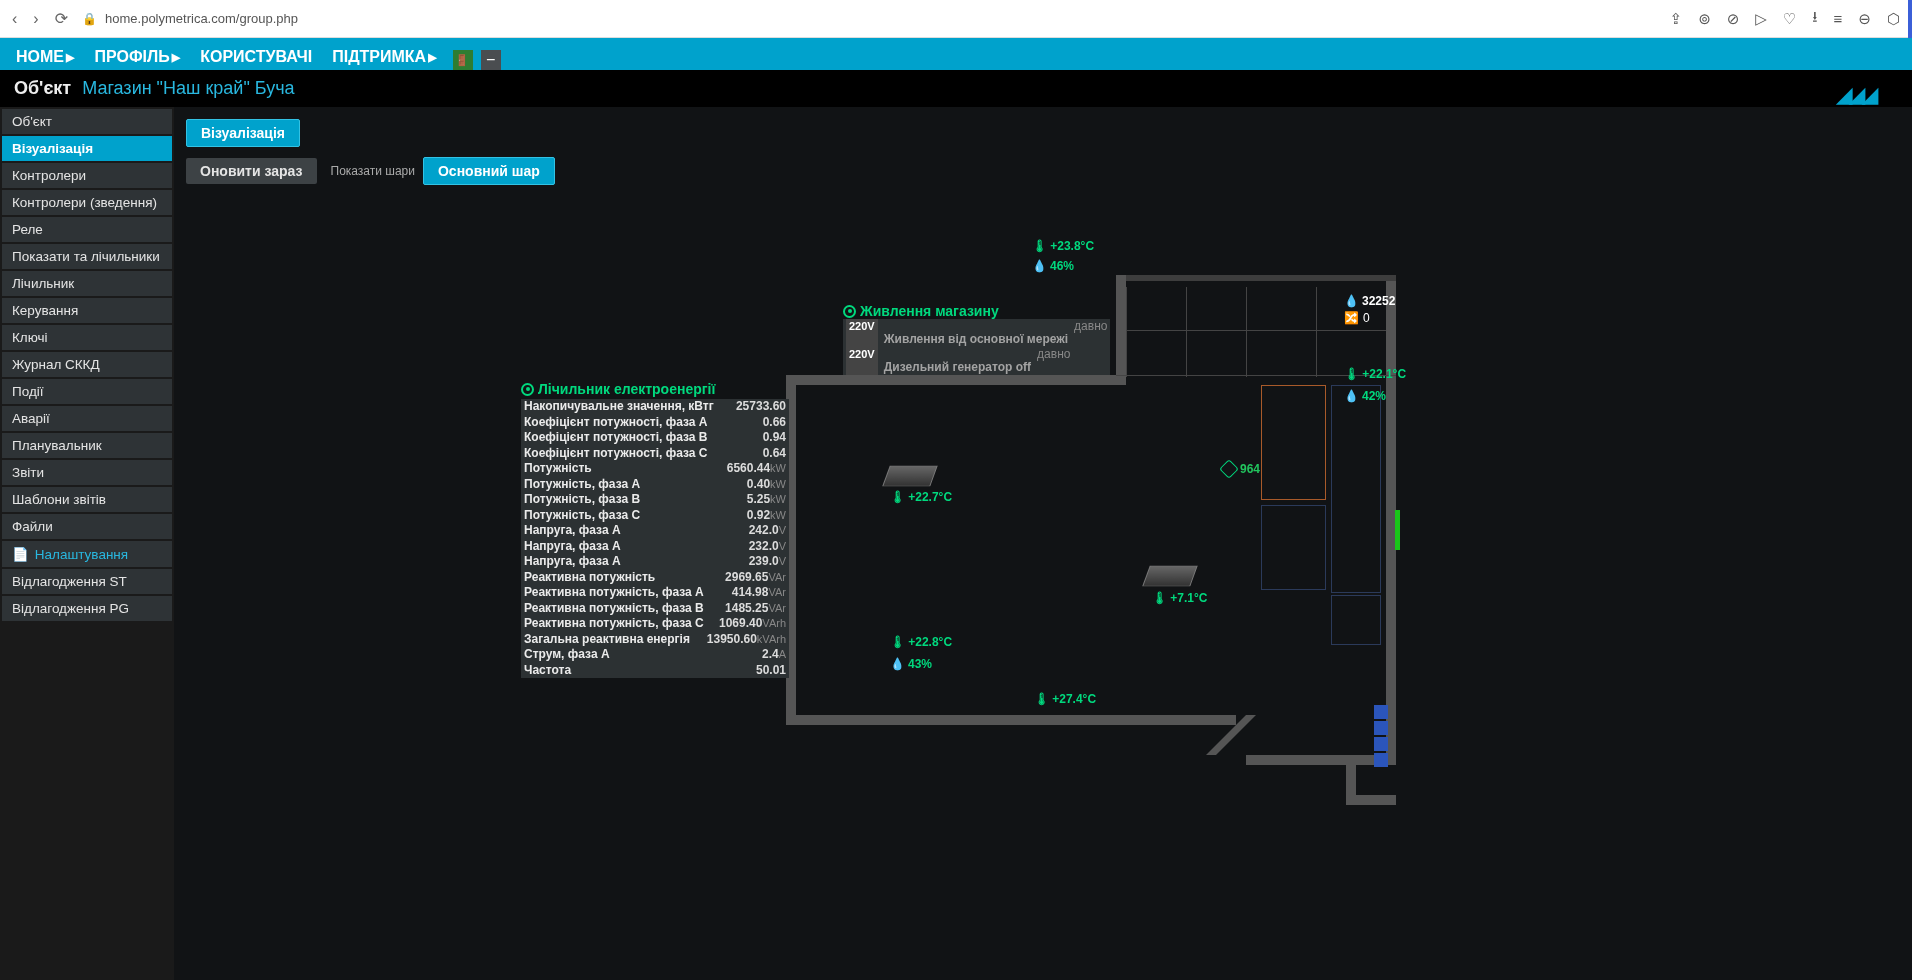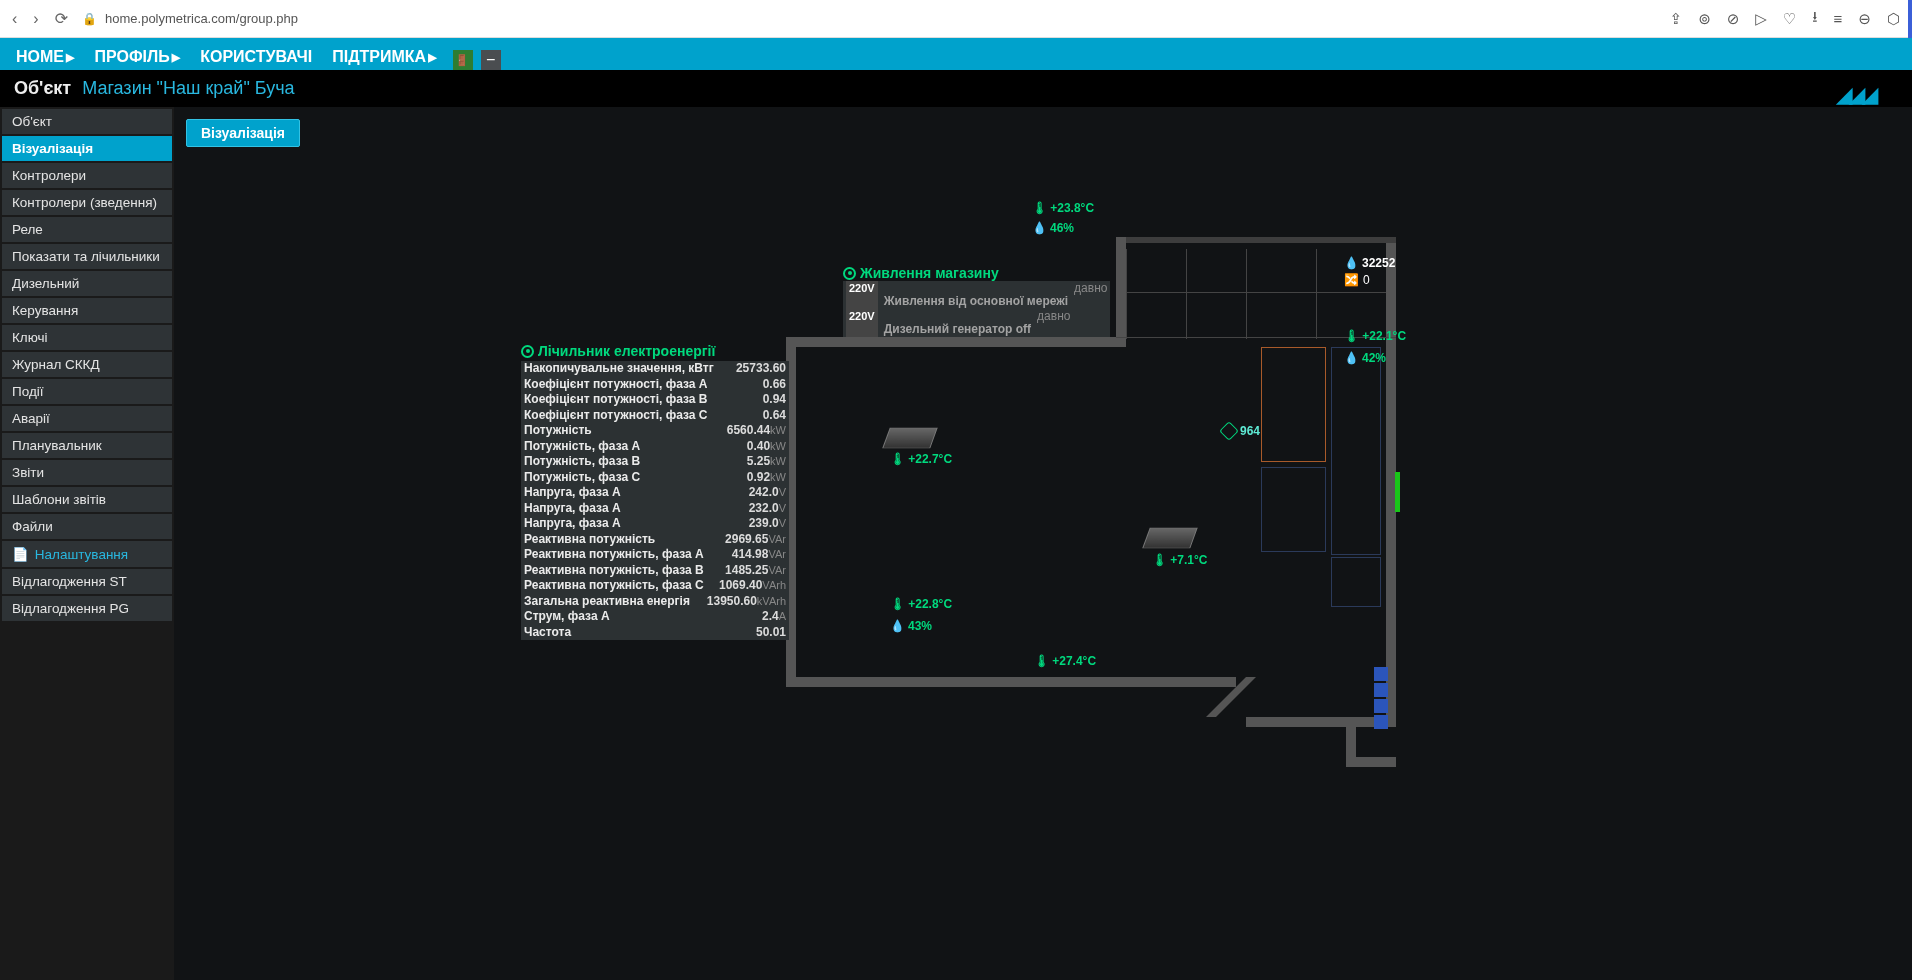--- a/index.html
+++ b/index.html
@@ -218,21 +218,21 @@
 .sensor {
   position: absolute;
   display: flex; align-items: center; gap: 3px;
   font-size: 12px; font-weight: 700; color: #00d97e;
 }
 .thermo { color: #00d97e; }
 .droplet { color: #00d97e; }
 .count-meter {
   position: absolute;
   display: flex; align-items: center; gap: 4px;
-  font-size: 12px; font-weight: 700; color: #5eead4;
+  font-size: 12px; font-weight: 700; color: #22c55e;
 }
 .count-icon {
   width: 14px; height: 14px;
   border: 1.5px solid #00d97e;
   border-radius: 3px;
   transform: rotate(45deg);
 }
 .shuffle { position: absolute; color: #fff; font-size: 12px; display:flex; align-items:center; gap:4px; }
 .vent-fan {
   position: absolute;
@@ -318,21 +318,21 @@
         <div class="sb-item">
           <span>Контролери (зведення)</span>
         </div>
         <div class="sb-item">
           <span>Реле</span>
         </div>
         <div class="sb-item">
           <span>Показати та лічильники</span>
         </div>
         <div class="sb-item">
-          <span>Дизельний</span>
+          <span>Лічильник</span>
         </div>
         <div class="sb-item">
           <span>Керування</span>
         </div>
         <div class="sb-item">
           <span>Ключі</span>
         </div>
         <div class="sb-item">
           <span>Журнал СККД</span>
         </div>
@@ -362,20 +362,25 @@
           <span>Відлагодження ST</span>
         </div>
         <div class="sb-item">
           <span>Відлагодження PG</span>
         </div>
       </div>
 
     <div class="content">
       <div>
         <span class="pill primary">Візуалізація</span>
+      </div>
+      <div class="row2">
+        <span class="pill gray">Оновити зараз</span>
+        <span class="show-layers">Показати шари</span>
+        <span class="pill primary">Основний шар</span>
       </div>
 
       <div class="canvas">
 
         <div class="floorplan">
           <div class="fp-outline">
 
             <div class="wall" style="left:0;top:150px;width:10px;height:340px"></div>
             <div class="wall" style="left:0;top:480px;width:450px;height:10px"></div>
             <div class="wall" style="left:440px;top:480px;width:10px;height:40px;transform:skewX(-45deg)"></div>

